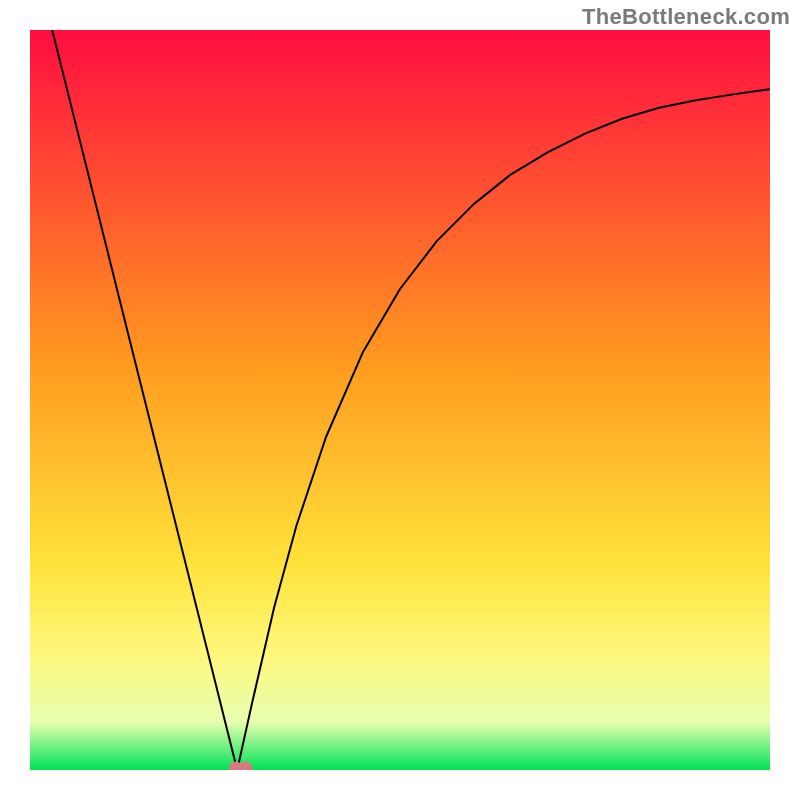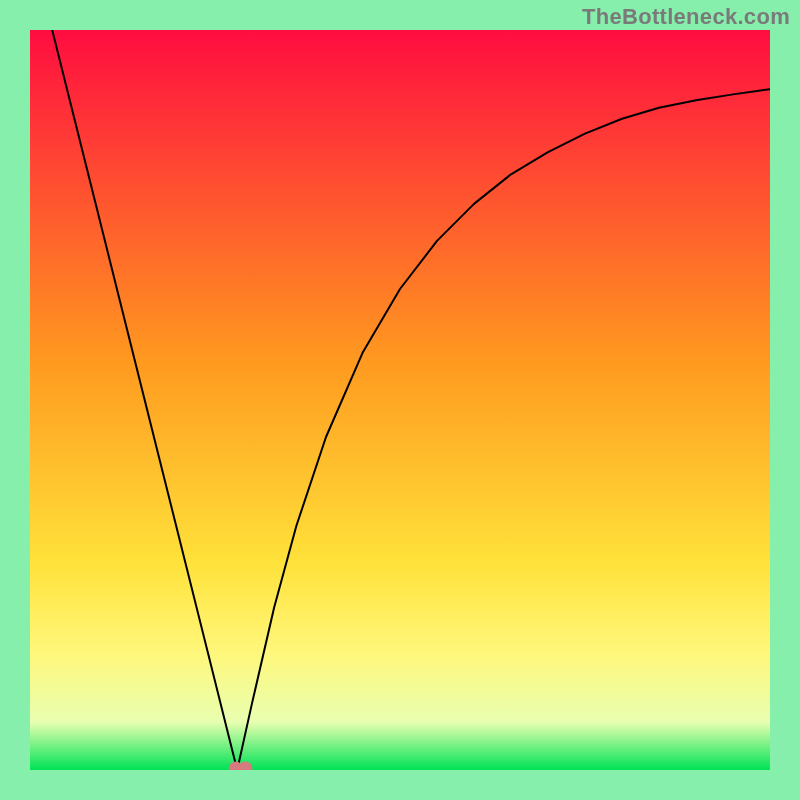--- a/index.html
+++ b/index.html
@@ -7,21 +7,21 @@
     padding: 0;
     width: 800px;
     height: 800px;
     overflow: hidden;
     background: #000;
   }
   .frame {
     position: relative;
     width: 800px;
     height: 800px;
-    background: #86efac;
+    background: #ffffff;
   }
   .plot-area {
     position: absolute;
     left: 30px;
     top: 30px;
     width: 740px;
     height: 740px;
     overflow: hidden;
   }
   .watermark {

